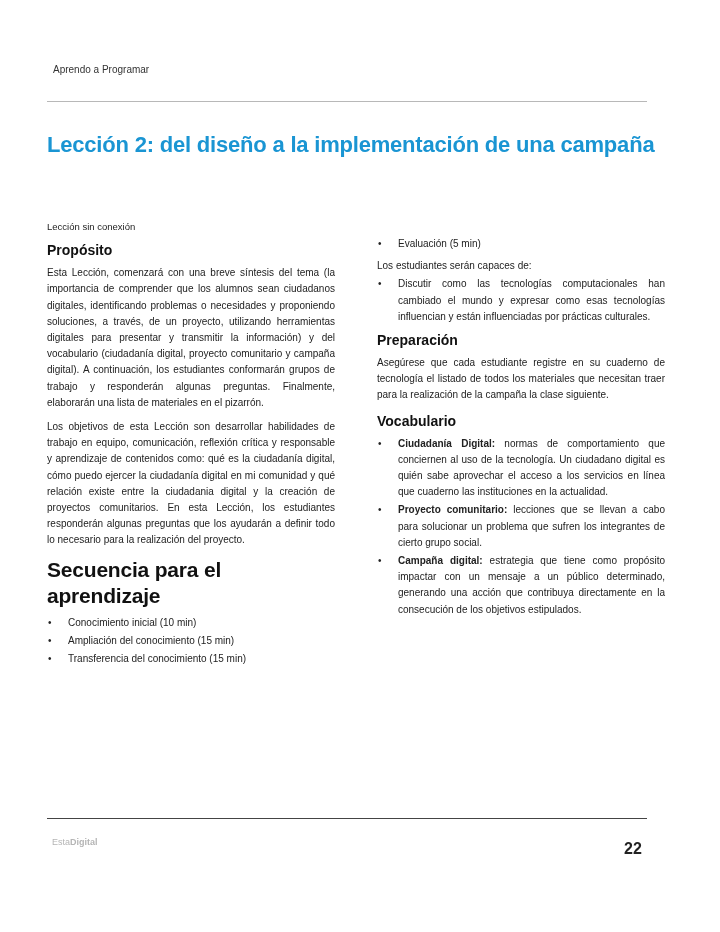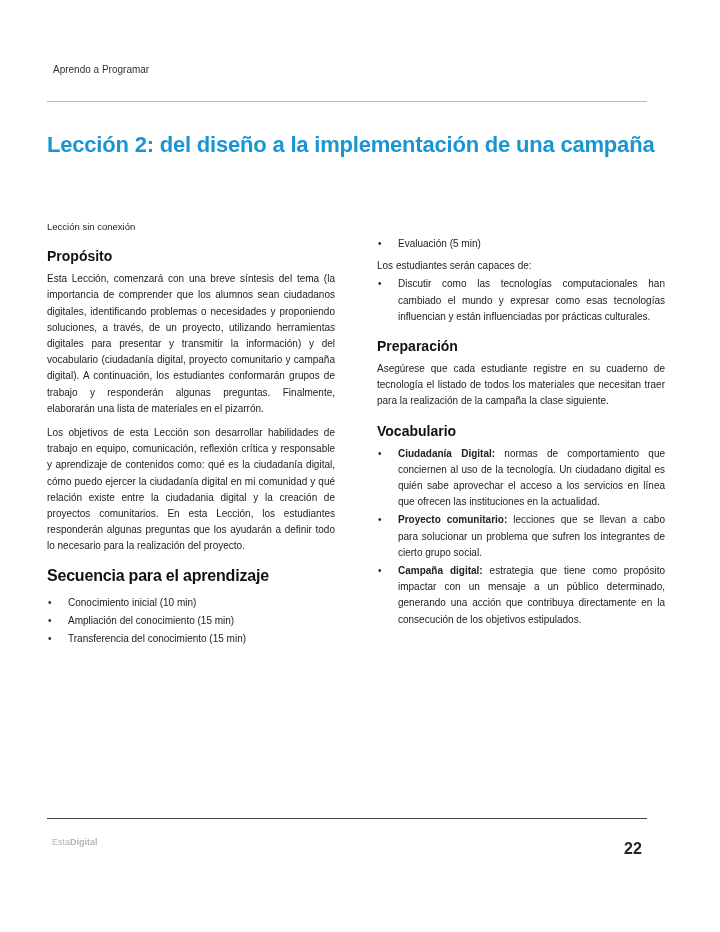--- a/index.html
+++ b/index.html
@@ -19,25 +19,25 @@
     .title {
       position: absolute; left: 47px; top: 122px; width: 620px;
       font-size: 22px; font-weight: bold; color: #1a95d3;
       line-height: 45px; margin: 0; letter-spacing: -0.2px;
     }
     .col { position: absolute; font-size: 10px; line-height: 16.2px; color: #222; }
     .col-left { left: 47px; top: 219px; width: 288px; }
     .col-right { left: 377px; top: 236px; width: 288px; }
     .small { font-size: 9.5px; margin: 0 0 6px 0; }
     h2.sec {
-      font-size: 14px; font-weight: bold; margin: 12px 0 6px 0; color: #111;
+      font-size: 14px; font-weight: bold; margin: 2px 0 6px 0; color: #111;
       line-height: 18px;
     }
     h1.big {
-      font-size: 16px; font-weight: bold; margin: 8px 0 6px 0; color: #111;
+      font-size: 21px; font-weight: bold; margin: 8px 0 6px 0; color: #111;
       line-height: 26px; letter-spacing: -0.2px;
     }
     p.body { margin: 0 0 8px 0; text-align: justify; }
     ul.list { list-style: none; padding: 0; margin: 0 0 6px 0; }
     ul.list li { position: relative; padding-left: 21px; margin-bottom: 2px; text-align: justify; }
     ul.list li .bullet {
       position: absolute; left: 1px; top: 0; font-size: 10px;
     }
     .b { font-weight: bold; }
     .rule-bottom {
@@ -100,21 +100,21 @@
     </li>
   </ul>
 
   <h2 class="sec">Preparación</h2>
   <p class="body">Asegúrese que cada estudiante registre en su cuaderno de tecnología el listado de todos los materiales que necesitan traer para la realización de la campaña la clase siguiente.</p>
 
   <h2 class="sec">Vocabulario</h2>
   <ul class="list">
     <li>
       <span class="bullet">•</span>
-      <span class="b">Ciudadanía Digital:</span><span> normas de comportamiento que conciernen al uso de la tecnología. Un ciudadano digital es quién sabe aprovechar el acceso a los servicios en línea que ofrecen las instituciones en la actualidad.</span>
+      <span class="b">Ciudadanía Digital:</span><span> normas de comportamiento que conciernen al uso de la tecnología. Un ciudadano digital es quién sabe aprovechar el acceso a los servicios en línea que cuaderno las instituciones en la actualidad.</span>
     </li>
     <li>
       <span class="bullet">•</span>
       <span class="b">Proyecto comunitario:</span><span> lecciones que se llevan a cabo para solucionar un problema que sufren los integrantes de cierto grupo social.</span>
     </li>
     <li>
       <span class="bullet">•</span>
       <span class="b">Campaña digital:</span><span> estrategia que tiene como propósito impactar con un mensaje a un público determinado, generando una acción que contribuya directamente en la consecución de los objetivos estipulados.</span>
     </li>
   </ul>

